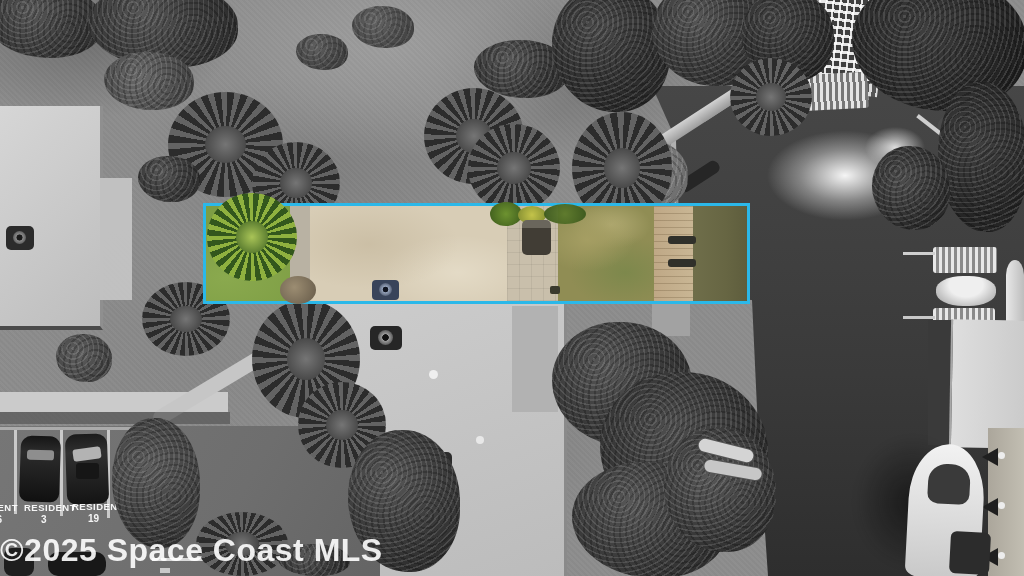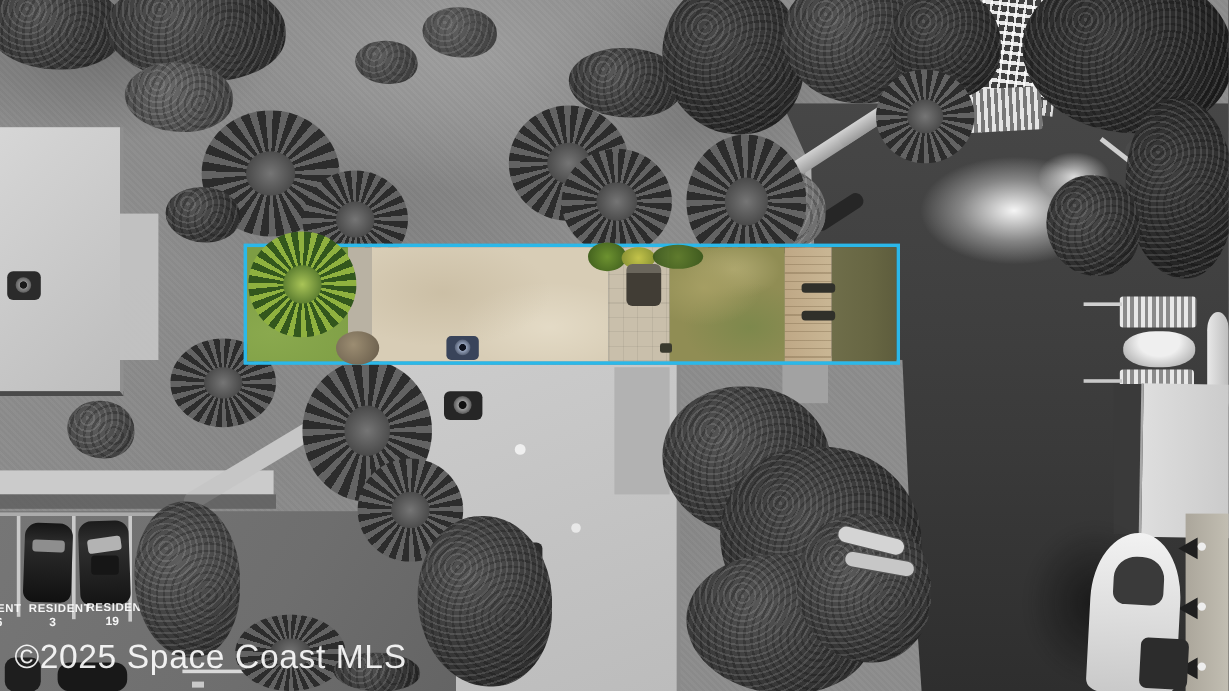--- a/index.html
+++ b/index.html
@@ -27,22 +27,22 @@
     background:radial-gradient(circle,#757575,#3a3a3a);}
   .palm.green{background:repeating-conic-gradient(from 10deg,#8fb13f 0 7deg,#33571d 7deg 15deg);}
   .palm.green::after{background:radial-gradient(circle,#a9c457,#3f6322);}
   .pline{position:absolute;background:#d9d9d9;opacity:.85;z-index:7;}
   .plabel{position:absolute;color:rgba(255,255,255,.93);font-size:9.5px;font-weight:bold;
           letter-spacing:.5px;z-index:8;white-space:nowrap;}
   .pnum{position:absolute;color:rgba(255,255,255,.93);font-size:10px;font-weight:bold;z-index:8;}
   #hl{left:203px;top:203px;width:547px;height:101px;border:3px solid #2bb8e9;
       box-sizing:border-box;z-index:60;}
   #hl .seg{position:absolute;top:0;height:95px;}
-  #watermark{left:12px;top:532px;font-size:28px;color:rgba(255,255,255,.9);
-             letter-spacing:.5px;z-index:100;}
+  #watermark{left:0;top:532px;font-size:32px;color:rgba(255,255,255,.9);
+             letter-spacing:.5px;z-index:100;font-weight:bold;}
 </style>
 </head>
 <body>
 
 <div id="scene">
 
   <div class="abs" id="groundtex"></div>
 
   <div class="abs" style="inset:0;z-index:4;
        clip-path:polygon(652px 86px,1024px 86px,1024px 576px,768px 576px,758px 430px,752px 300px,682px 296px,676px 140px);

